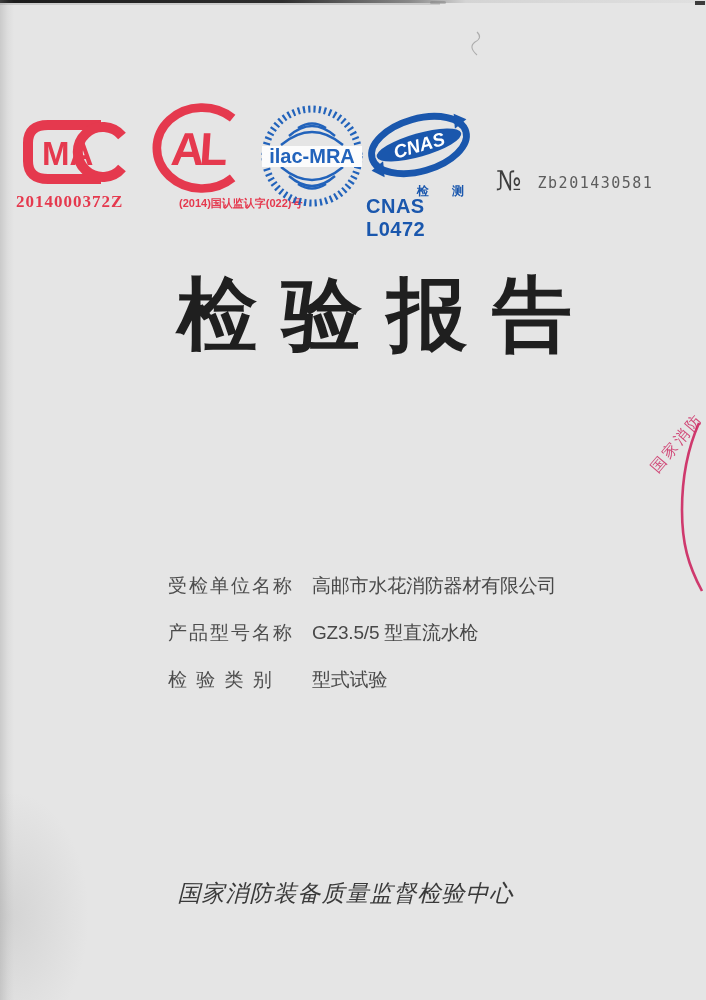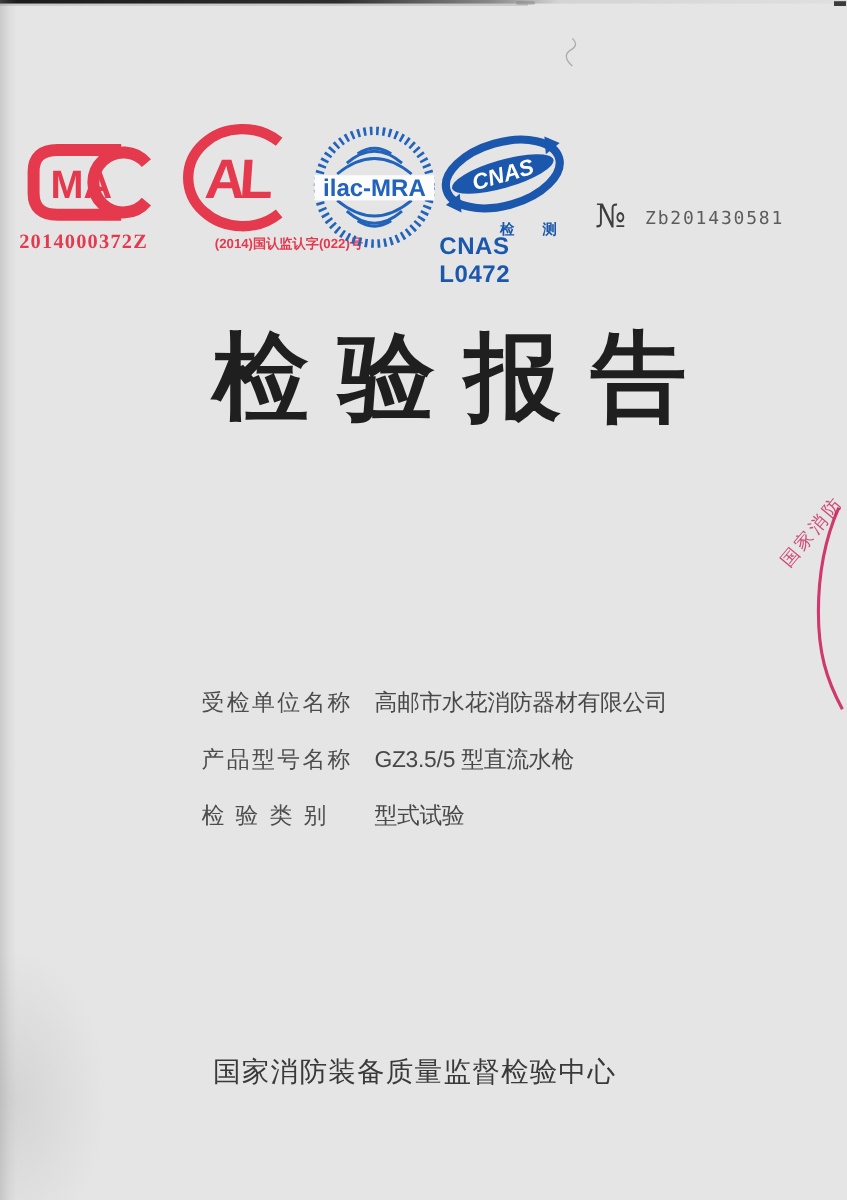--- a/index.html
+++ b/index.html
@@ -47,21 +47,21 @@
     letter-spacing:3px;white-space:nowrap;}
   
   .fields{position:absolute;left:168px;top:552px;}
   .field-row{height:47px;display:flex;align-items:flex-end;}
   .field-label{display:inline-block;width:128px;font-size:19px;letter-spacing:2px;
     color:#4d4d4d;white-space:pre;}
   .field-value{display:inline-block;margin-left:16px;font-size:19px;letter-spacing:-0.2px;
     color:#484848;white-space:pre;}
   
   .footer{position:absolute;left:0;top:878px;width:691px;text-align:center;
-    font-size:23px;color:#3a3a3a;letter-spacing:1px;font-weight:500;}
+    font-size:23px;color:#3a3a3a;letter-spacing:1px;font-weight:500;font-style:italic;}
 </style>
 </head>
 <body>
 
 <div id="paper">
 
   <div class="edge-top"></div>
   <div class="edge-top2"></div>
   <div class="edge-left"></div>
   <div class="smudge-bl"></div>

